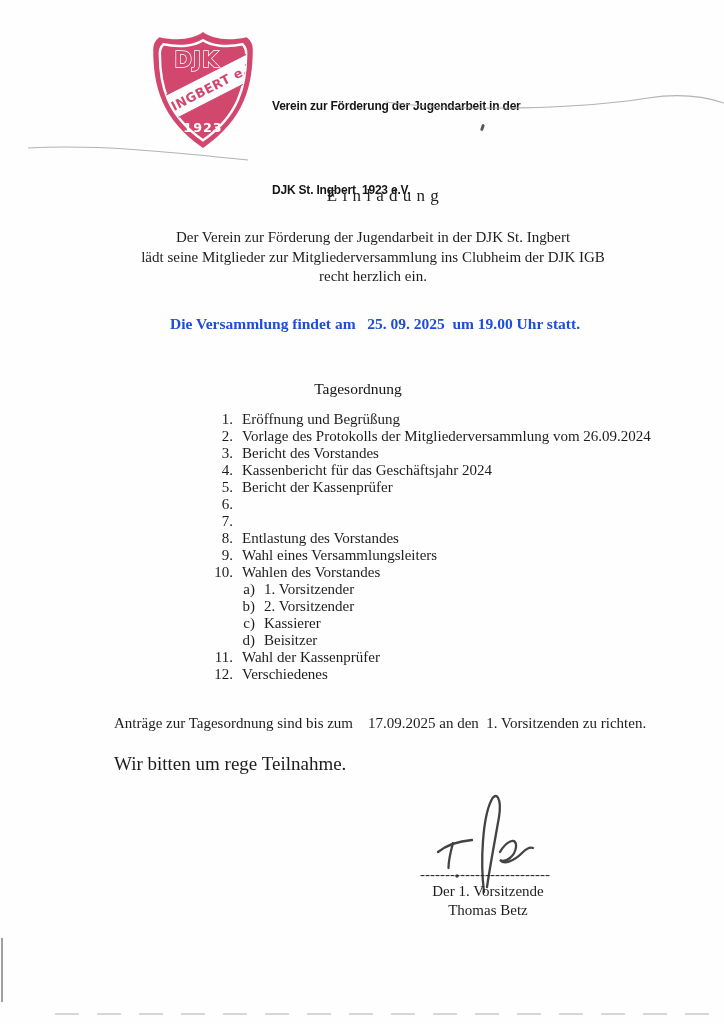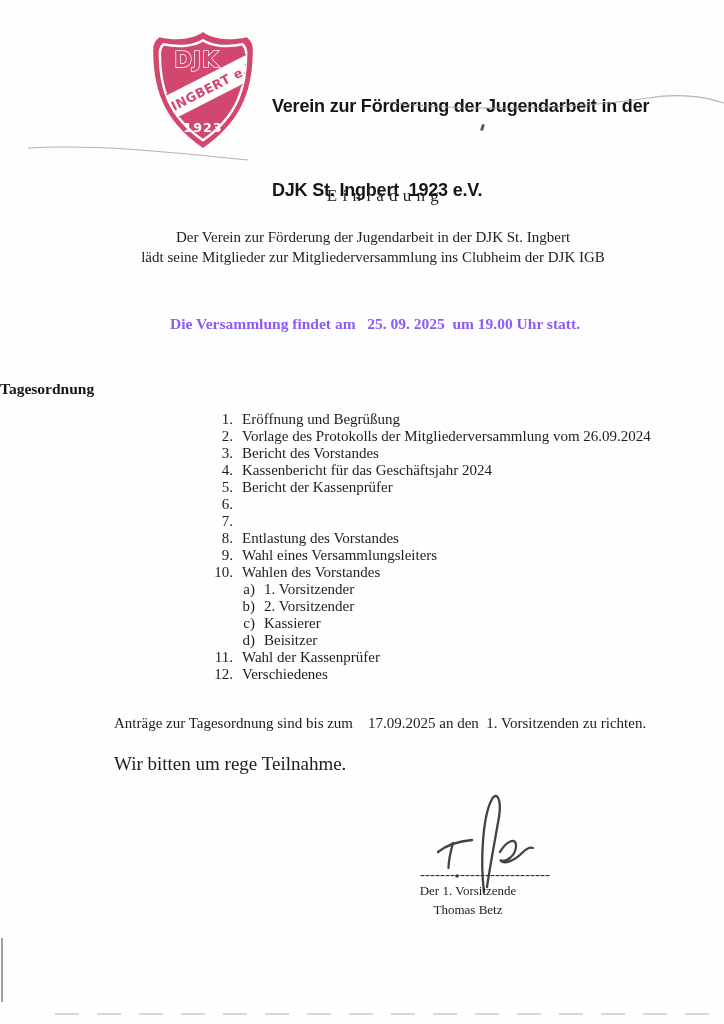--- a/index.html
+++ b/index.html
@@ -7,54 +7,54 @@
     position:relative;width:724px;height:1024px;margin:0 auto;
     background:#fefefe;overflow:hidden;
     font-family:"Liberation Serif","DejaVu Serif",serif;
     color:#1d1d1d;
   }
   .abs{position:absolute;}
   
   .org-title{
     left:272px;top:36px;width:400px;
     font-family:"Liberation Sans","DejaVu Sans",sans-serif;
-    font-weight:bold;font-size:18px;line-height:28px;color:#161616;
+    font-weight:bold;font-size:12px;line-height:28px;color:#161616;
     letter-spacing:-0.2px;white-space:pre;
   }
   .logo-wrap{left:146px;top:27px;width:114px;height:126px;}
   
   .scan-sep{left:0;top:90px;width:724px;height:80px;pointer-events:none;}
   .ink-speck{left:481px;top:124px;width:3px;height:7px;background:#3a3a3a;
     border-radius:2px;transform:rotate(18deg);opacity:.85;}
   .bottom-scan-line{left:55px;top:1013px;width:669px;height:2px;opacity:.5;
     background:repeating-linear-gradient(90deg,rgba(110,110,110,.55) 0 24px,transparent 24px 42px);}
   .left-edge-line{left:1px;top:938px;width:2px;height:64px;background:#6d6d6d;opacity:.65;}
   
   .heading{left:21px;top:186px;width:724px;text-align:center;
     font-size:17px;letter-spacing:0.5px;color:#222;white-space:pre;}
   .intro{left:21px;top:228px;width:704px;text-align:center;
     font-size:15px;line-height:19.5px;}
   .meeting{left:26px;top:315px;width:698px;text-align:center;
-    font-weight:bold;font-size:15.5px;white-space:pre;color:#8b5cf6;}
-  .agenda-title{left:0;top:380px;width:716px;text-align:left;
-    font-weight:bold;font-size:15.5px;color:#141414;}
+    font-weight:bold;font-size:15.5px;white-space:pre;color:#1d4ed8;}
+  .agenda-title{left:0;top:380px;width:716px;text-align:center;
+    font-weight:normal;font-size:15.5px;color:#141414;}
   .agenda{left:185px;top:411px;width:500px;font-size:15px;}
   .agenda-row{display:flex;line-height:17px;}
   .agenda-row .num{width:48px;text-align:right;flex:0 0 48px;}
   .agenda-row .txt{margin-left:9px;white-space:pre;text-align:center;}
   .agenda-row.sub .num{flex:0 0 70px;width:70px;}
   .deadline{left:114px;top:715px;width:600px;font-size:15px;white-space:pre;}
   .participation{left:114px;top:753px;width:400px;font-size:19px;}
   .place-date{left:114px;top:815px;width:400px;font-size:15px;white-space:pre;}
   
   .sig-svg{left:420px;top:790px;width:150px;height:115px;pointer-events:none;}
   .sig-divider{left:420px;top:866px;width:135px;font-size:15px;
     letter-spacing:0;color:#2a2a2a;white-space:pre;overflow:hidden;}
-  .sig-lines{left:400px;top:882px;width:136px;text-align:center;
-    font-size:13px;line-height:18.5px;}
+  .sig-lines{left:420px;top:882px;width:136px;text-align:center;
+    font-size:15px;line-height:18.5px;}
 </style>
 </head>
 <body>
 
 <div class="page">
 
   <div class="abs logo-wrap">
     <svg width="114" height="126" viewBox="0 0 112 124">
       <defs>
         <clipPath id="shieldClip">
@@ -83,20 +83,21 @@
     <path d="M28,58 C100,54 180,63 248,70" fill="none" stroke="#9a9a9a" stroke-width="1.1" opacity="0.75"></path>
     <path d="M386,12 C460,22 580,19 648,8 C680,3 706,7 724,13" fill="none" stroke="#9a9a9a" stroke-width="1.1" opacity="0.75"></path>
   </svg>
   <div class="abs ink-speck"></div>
 
   <div class="abs heading">E i n l a d u n g</div>
 
   <div class="abs intro">
     <div>Der Verein zur Förderung der Jugendarbeit in der DJK St. Ingbert</div>
     <div>lädt seine Mitglieder zur Mitgliederversammlung ins Clubheim der DJK IGB</div>
+    <div>recht herzlich ein.</div>
   </div>
 
   <div class="abs meeting">Die Versammlung findet am   25. 09. 2025  um 19.00 Uhr statt.</div>
 
   <div class="abs agenda-title">Tagesordnung</div>
 
   <div class="abs agenda">
     <div class="agenda-row">
       <span class="num">1.</span>
       <span class="txt">Eröffnung und Begrüßung</span>

